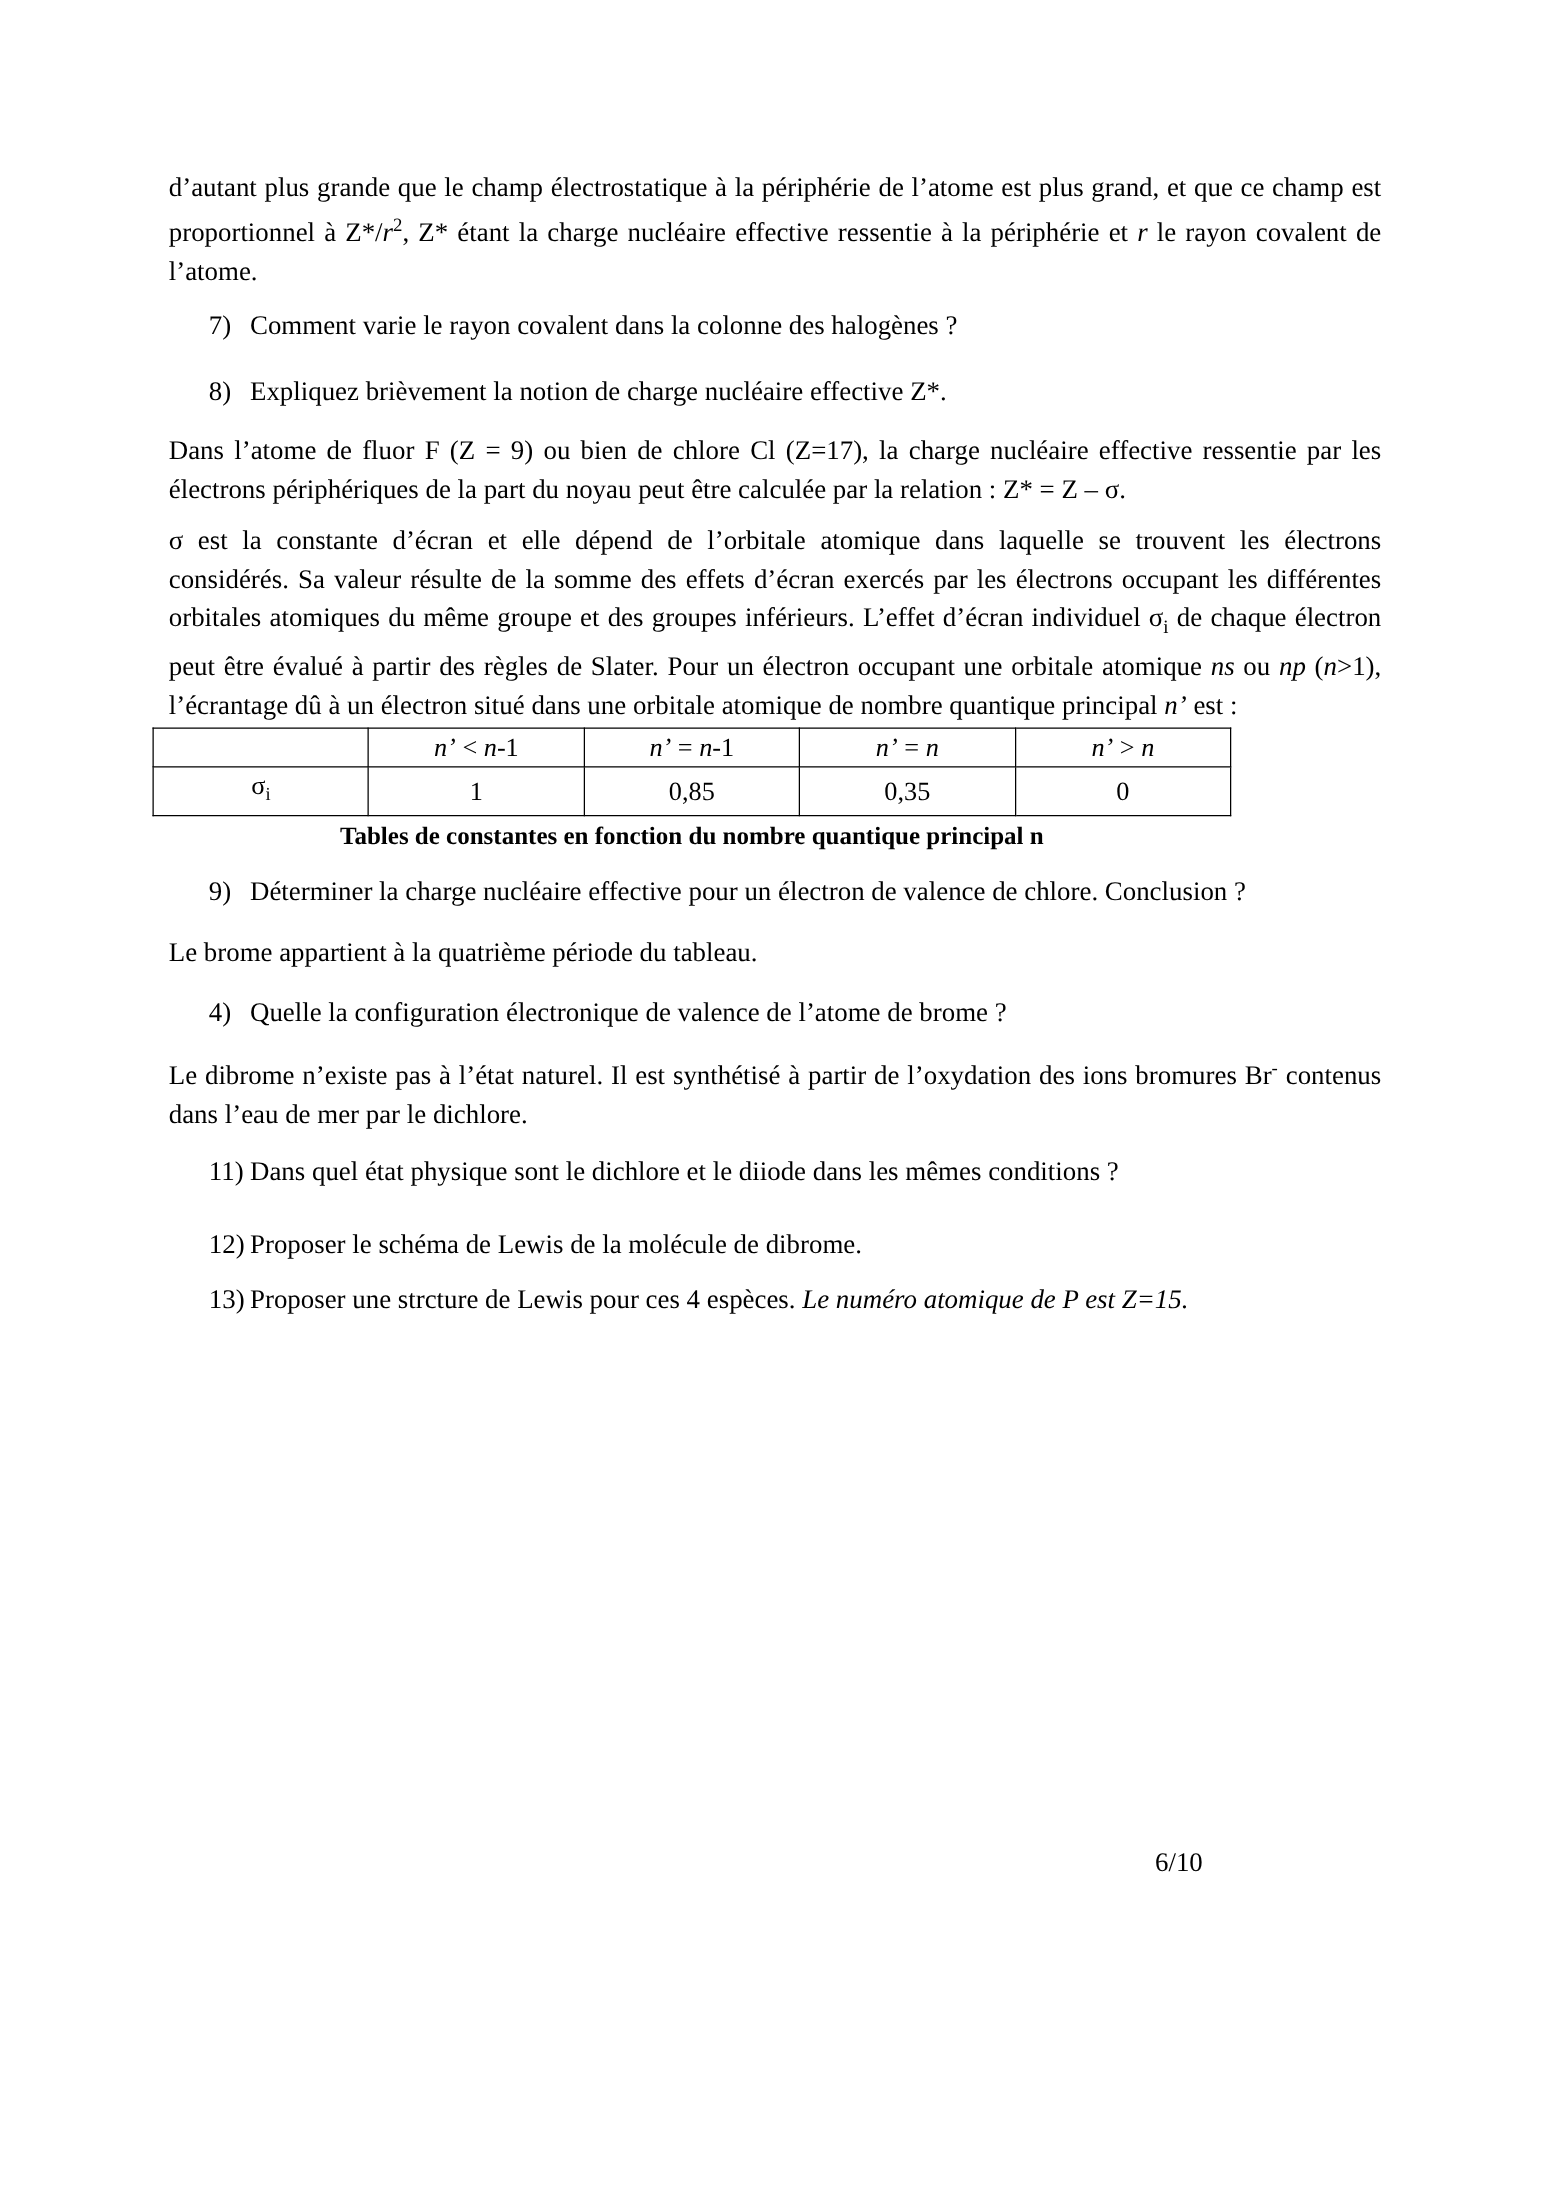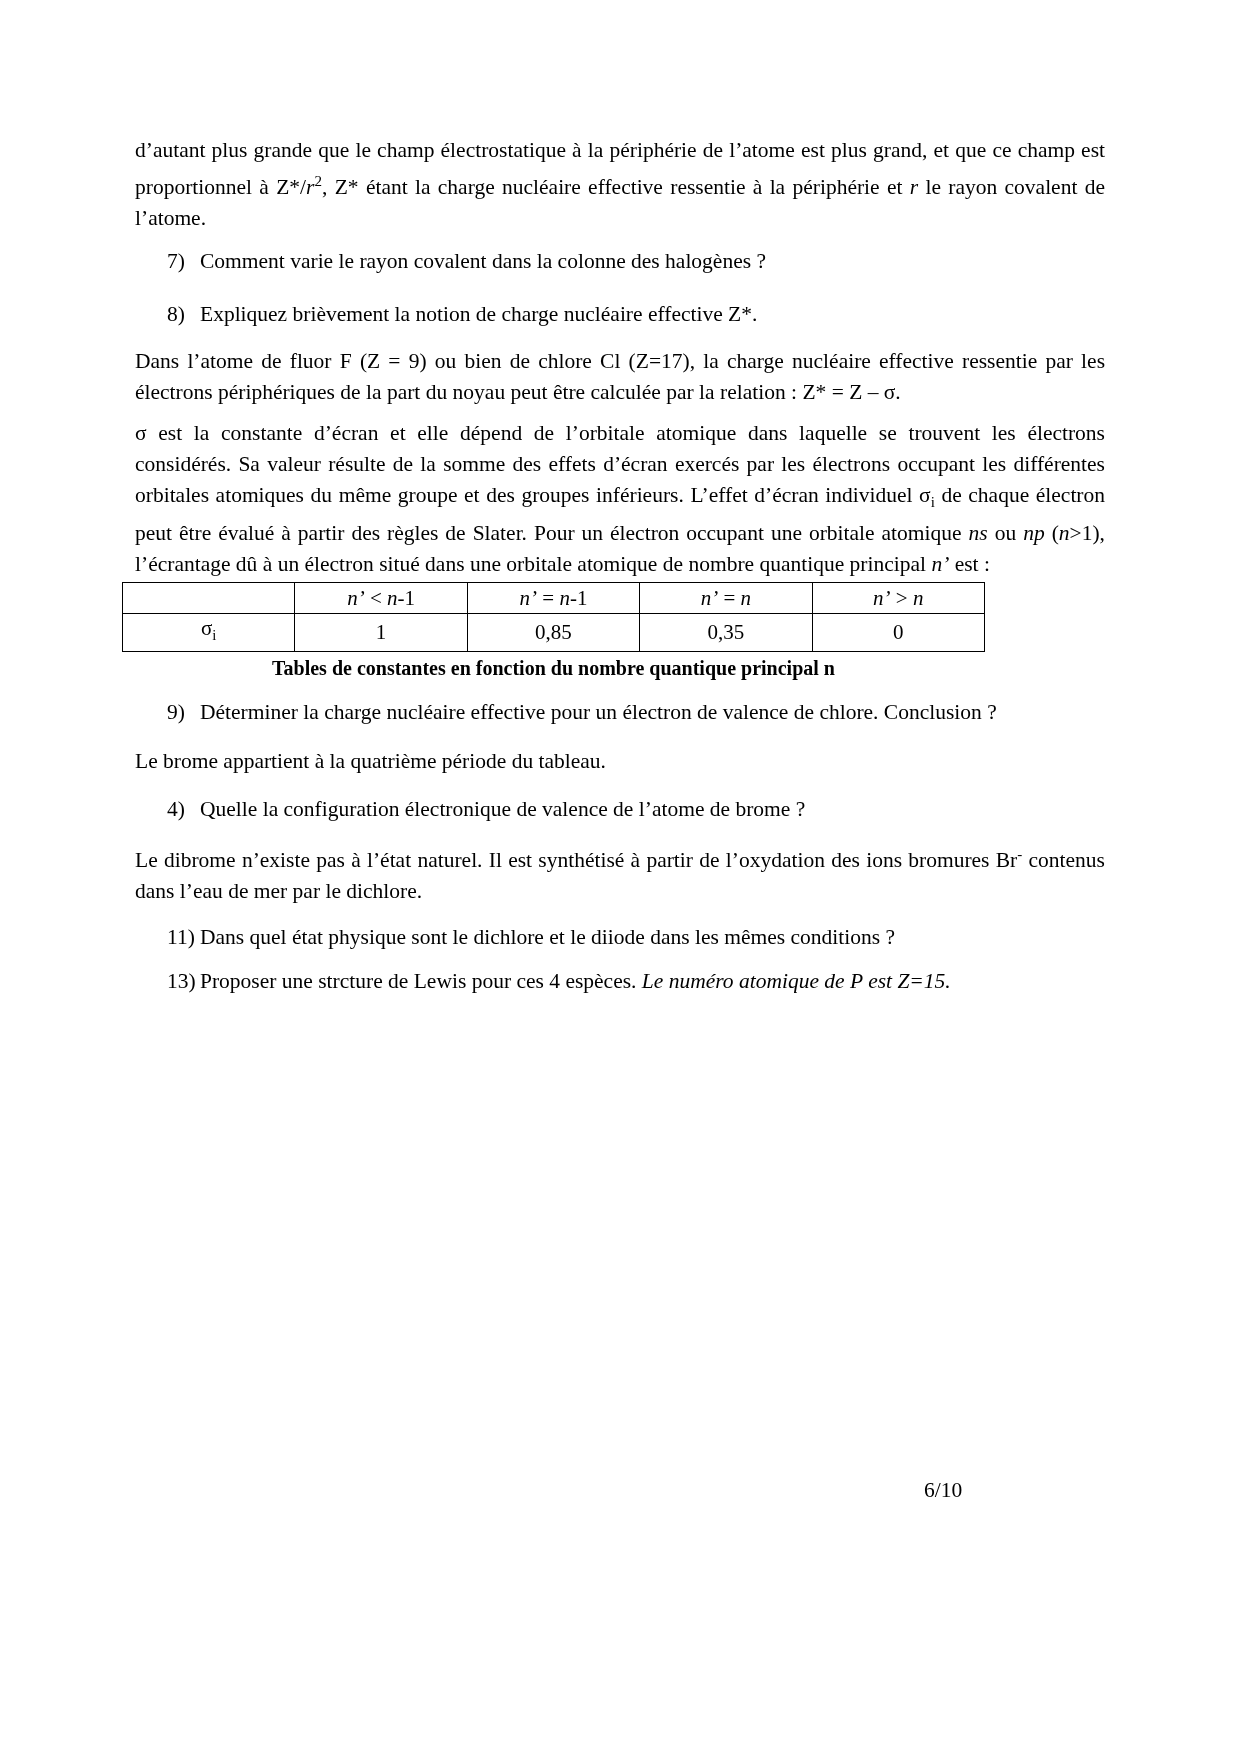--- a/index.html
+++ b/index.html
@@ -141,20 +141,24 @@
     </div>
 
     <p class="para" style="margin-top:14px">Le dibrome n’existe pas à l’état naturel. Il est synthétisé à partir de l’oxydation des ions bromures Br<sup>-</sup> contenus dans l’eau de mer par le dichlore.</p>
 
 
     <div class="question" style="margin-top:15px">
       <span class="q-num">11)</span>
       <span class="q-text">Dans quel état physique sont le dichlore et le diiode dans les mêmes conditions ?</span>
     </div>
 
+    <div class="question" style="margin-top:27px">
+      <span class="q-num">12)</span>
+      <span class="q-text">Proposer le schéma de Lewis de la molécule de dibrome.</span>
+    </div>
 
 
     <div class="question" style="margin-top:13px">
       <span class="q-num">13)</span>
       <span class="q-text">Proposer une strcture de Lewis pour ces 4 espèces. <i>Le numéro atomique de P est Z=15.</i></span>
     </div>
 
   </div>
 
   <div class="page-number">6/10</div>

